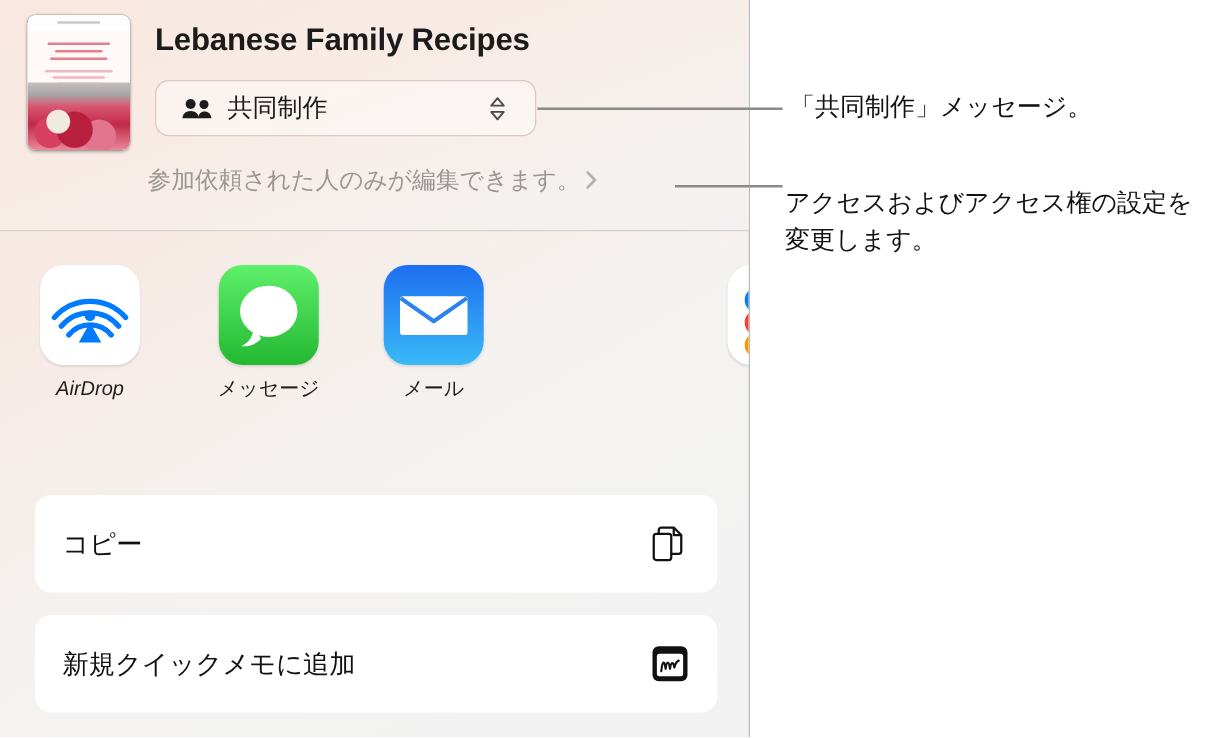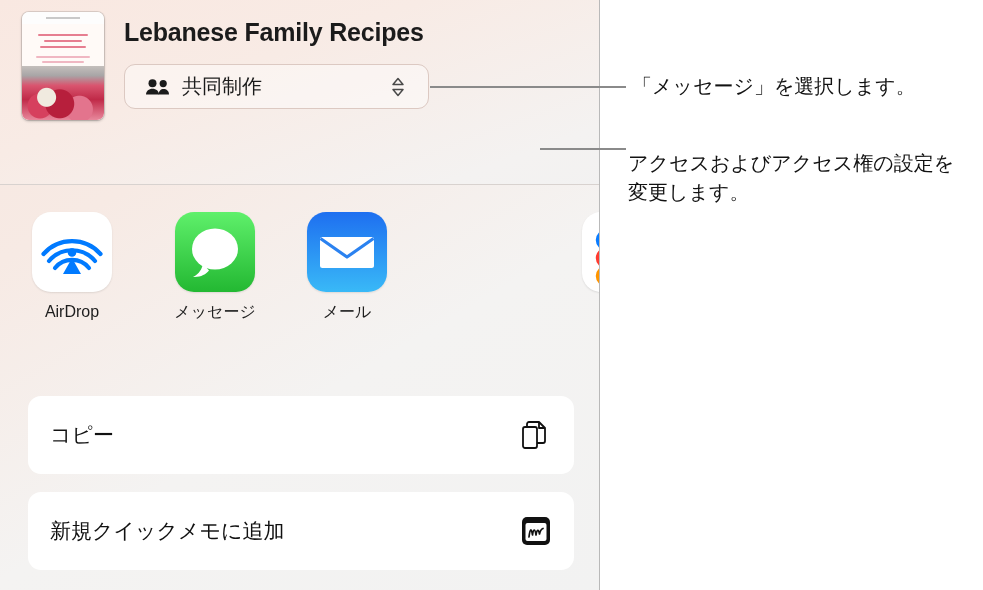--- a/index.html
+++ b/index.html
@@ -291,25 +291,33 @@
       </span>
       <span id="popup-label">共同制作</span>
       <span id="popup-chevrons">
         <svg width="16" height="24" viewBox="0 0 16 24">
           <path d="M8 3.5 L13 9.5 L3 9.5 Z" fill="none" stroke="#4a4a4a" stroke-width="1.5" stroke-linejoin="round"></path>
           <path d="M8 20.5 L13 14.5 L3 14.5 Z" fill="none" stroke="#4a4a4a" stroke-width="1.5" stroke-linejoin="round"></path>
         </svg>
       </span>
     </div>
 
+    <div id="permission-subtitle-row">
+      <span id="permission-subtitle">参加依頼された人のみが編集できます。</span>
+      <span id="subtitle-chevron">
+        <svg width="12" height="20" viewBox="0 0 12 20">
+          <path d="M3 4 L9 10 L3 16" fill="none" stroke="#b4b0ae" stroke-width="2" stroke-linecap="round" stroke-linejoin="round"></path>
+        </svg>
+      </span>
+    </div>
   </div>
 
   <div id="app-row">
 
-    <div class="app-item" style="left:16px;">
+    <div class="app-item" style="left:16px;font-style:italic;">
       <div class="app-tile tile-airdrop">
         <svg width="80" height="80" viewBox="0 0 80 80">
           <path d="M23 56a22 22 0 0 1 34 0" fill="none" stroke="#007aff" stroke-width="4.2" stroke-linecap="round"></path>
           <path d="M17 49a30 30 0 0 1 46 0" fill="none" stroke="#007aff" stroke-width="4.2" stroke-linecap="round"></path>
           <path d="M11.5 42a38 38 0 0 1 57 0" fill="none" stroke="#007aff" stroke-width="4.2" stroke-linecap="round"></path>
           <circle cx="40" cy="40.5" r="4.3" fill="#007aff"></circle>
           <path d="M40 46 L31 62 h18 Z" fill="#007aff"></path>
         </svg>
       </div>
       <div class="app-label">AirDrop</div>
@@ -370,14 +378,14 @@
           <path d="M9 22 C10 13 11.5 13 12.5 20 C13.5 13.5 15 13.5 16 20 C17 14 18.5 14 19.5 19 C20.4 15 21.6 14 23 13.5" fill="none" stroke="#111111" stroke-width="1.7" stroke-linecap="round" stroke-linejoin="round"></path>
         </svg>
       </span>
     </div>
   </div>
 </div>
 
 <div class="leader" id="leader-1"></div>
 <div class="leader" id="leader-2"></div>
 
-<div class="annotation" id="annotation-1">「メッセージ」を選択します。</div>
+<div class="annotation" id="annotation-1">「共同制作」メッセージ。</div>
 <div class="annotation" id="annotation-2">アクセスおよびアクセス権の設定を変更します。</div>
 
 </body></html>

